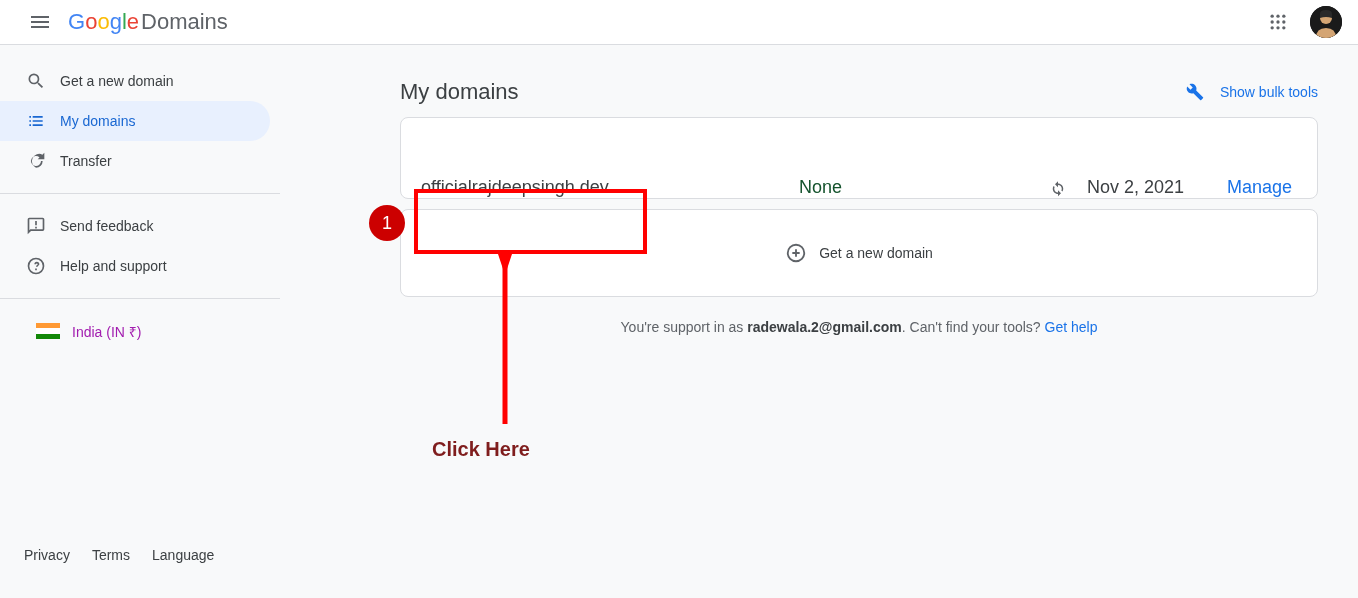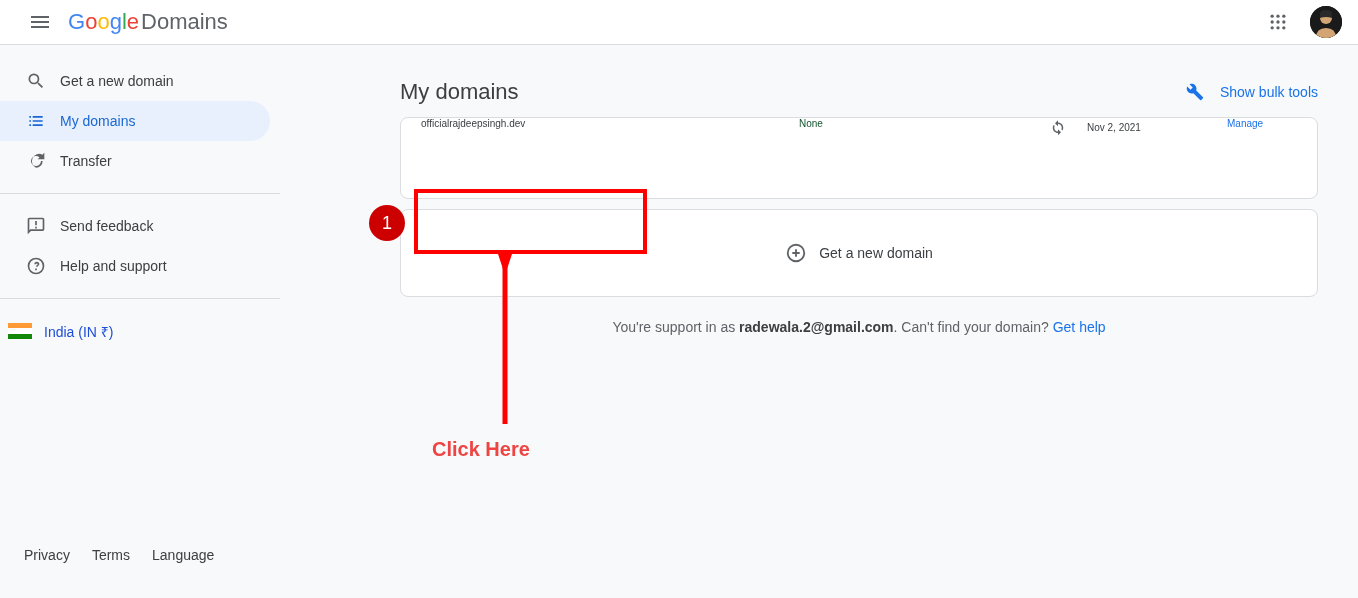--- a/index.html
+++ b/index.html
@@ -17,55 +17,55 @@
 .avatar { width: 32px; height: 32px; border-radius: 50%; background: #202124; display: flex; align-items: center; justify-content: center; font-size: 14px; color: #fff; cursor: pointer; margin-left: 4px; overflow: hidden; }
 
 
 .page { display: flex; height: calc(598px - 64px); }
 .sidebar { width: 280px; padding-top: 16px; position: relative; }
 .sidebar-item { display: flex; align-items: center; height: 40px; padding-left: 24px; cursor: pointer; border-top-right-radius: 20px; border-bottom-right-radius: 20px; color: #3c4043; font-size: 14px; }
 .sidebar-item .icon-slot { width: 24px; height: 24px; margin-right: 12px; color: #5f6368; display: flex; align-items: center; justify-content: center; }
 .sidebar-item.active { background: #e8f0fe; color: #1967d2; width: 270px; }
 .sidebar-item.active .icon-slot { color: #1967d2; }
 .sidebar-divider { height: 1px; background: #dadce0; margin: 12px 0; }
-.country-row { display: flex; align-items: center; height: 40px; padding-left: 8px; color: #1d4ed8; font-size: 14px; cursor: pointer; }
+.country-row { display: flex; align-items: center; height: 40px; padding-left: 36px; color: #a21caf; font-size: 14px; cursor: pointer; }
 .flag { width: 24px; height: 16px; margin-right: 12px; display: flex; flex-direction: column; }
 .flag-stripe { flex: 1; }
 
 .footer-links { position: absolute; bottom: 16px; left: 24px; display: flex; gap: 22px; font-size: 14px; color: #3c4043; }
 .footer-links span { cursor: pointer; }
 
 
 .main { flex: 1; padding: 0 40px 0 120px; position: relative; }
 .page-title-row { display: flex; align-items: center; justify-content: space-between; margin-top: 34px; margin-bottom: 12px; }
 .page-title { font-size: 22px; color: #3c4043; font-weight: 400; }
 .bulk-tools { display: flex; align-items: center; gap: 16px; color: #1a73e8; font-size: 14px; cursor: pointer; font-weight: 500; }
 .bulk-tools svg { width: 18px; height: 18px; }
 
 .card { background: #fff; border: 1px solid #dadce0; border-radius: 8px; overflow: hidden; }
 .table-header { display: flex; align-items: center; height: 48px; padding: 0 20px; color: #3c4043; font-size: 14px; border-bottom: 1px solid #dadce0; }
 .col-name { flex: 0 0 330px; font-weight: 500; }
 .col-services { flex: 0 0 250px; font-weight: 500; display: flex; align-items: center; gap: 6px; }
 .col-expires { flex: 1; font-weight: 500; }
 .col-manage { flex: 0 0 70px; }
-.table-row { display: flex; align-items: flex-start; height: 80px; padding: 0 20px; color: #3c4043; font-size: 10px; }
+.table-row { display: flex; align-items: flex-end; height: 80px; padding: 0 20px; color: #3c4043; font-size: 18px; }
 .table-row .col-services { color: #14532d; font-weight: 400; margin-left: 48px; }
 .table-row .col-expires, .table-row .col-name { font-weight: 400; }
 .expires-cell { display: flex; align-items: center; gap: 20px; }
 .manage-link { color: #1a73e8; font-weight: 500; cursor: pointer; }
 .card2 { background: #fff; border: 1px solid #dadce0; border-radius: 8px; margin-top: 10px; height: 88px; display: flex; align-items: center; justify-content: center; gap: 12px; color: #3c4043; font-size: 14px; cursor: pointer; }
 .signed-in { text-align: center; margin-top: 22px; font-size: 14px; color: #5f6368; }
 .signed-in .strong { color: #3c4043; font-weight: 700; }
 .signed-in .link { color: #1a73e8; cursor: pointer; }
 
 
 .anno-circle { position: absolute; width: 36px; height: 36px; background: #cc0000; border-radius: 50%; color: #fff; display: flex; align-items: center; justify-content: center; font-size: 18px; font-weight: 400; z-index: 50; }
 .anno-rect { position: absolute; border: 4px solid #ff0000; z-index: 49; }
 .anno-arrow-svg { position: absolute; z-index: 48; }
-.anno-text { position: absolute; color: #ef4444; font-size: 20px; font-weight: 700; z-index: 50; font-family: Arial, sans-serif; }
+.anno-text { position: absolute; color: #7f1d1d; font-size: 20px; font-weight: 700; z-index: 50; font-family: Arial, sans-serif; }
 
 
 svg.icon20 { width: 20px; height: 20px; }
 svg.icon24 { width: 24px; height: 24px; }
 </style>
 </head>
 <body>
 
 <div class="header">
   <div class="hamburger-btn">
@@ -192,21 +192,21 @@
 
     <div class="card2">
       <svg width="22" height="22" viewBox="0 0 24 24">
           <circle cx="12" cy="12" r="9" fill="none" stroke="#5f6368" stroke-width="2"></circle>
           <path d="M12 8v8M8 12h8" stroke="#5f6368" stroke-width="2"></path>
         </svg>
       <span>Get a new domain</span>
     </div>
 
     <div class="signed-in">
-      <span>You're support in as </span><span class="strong">radewala.2@gmail.com</span><span>. Can't find your domain? </span><span class="link">Get help</span>
+      <span>You're support in as </span><span class="strong">radewala.2@gmail.com</span><span>. Can't find your tools? </span><span class="link">Get help</span>
     </div>
 
   </div>
 </div>
 
 <div class="anno-circle" style="left:369px; top:205px;">
     <span>1</span>
   </div>
 <div class="anno-rect" style="left:414px; top:189px; width:233px; height:65px;"></div>
 <svg class="anno-arrow-svg" style="left:425px; top:254px;" width="120" height="180">

